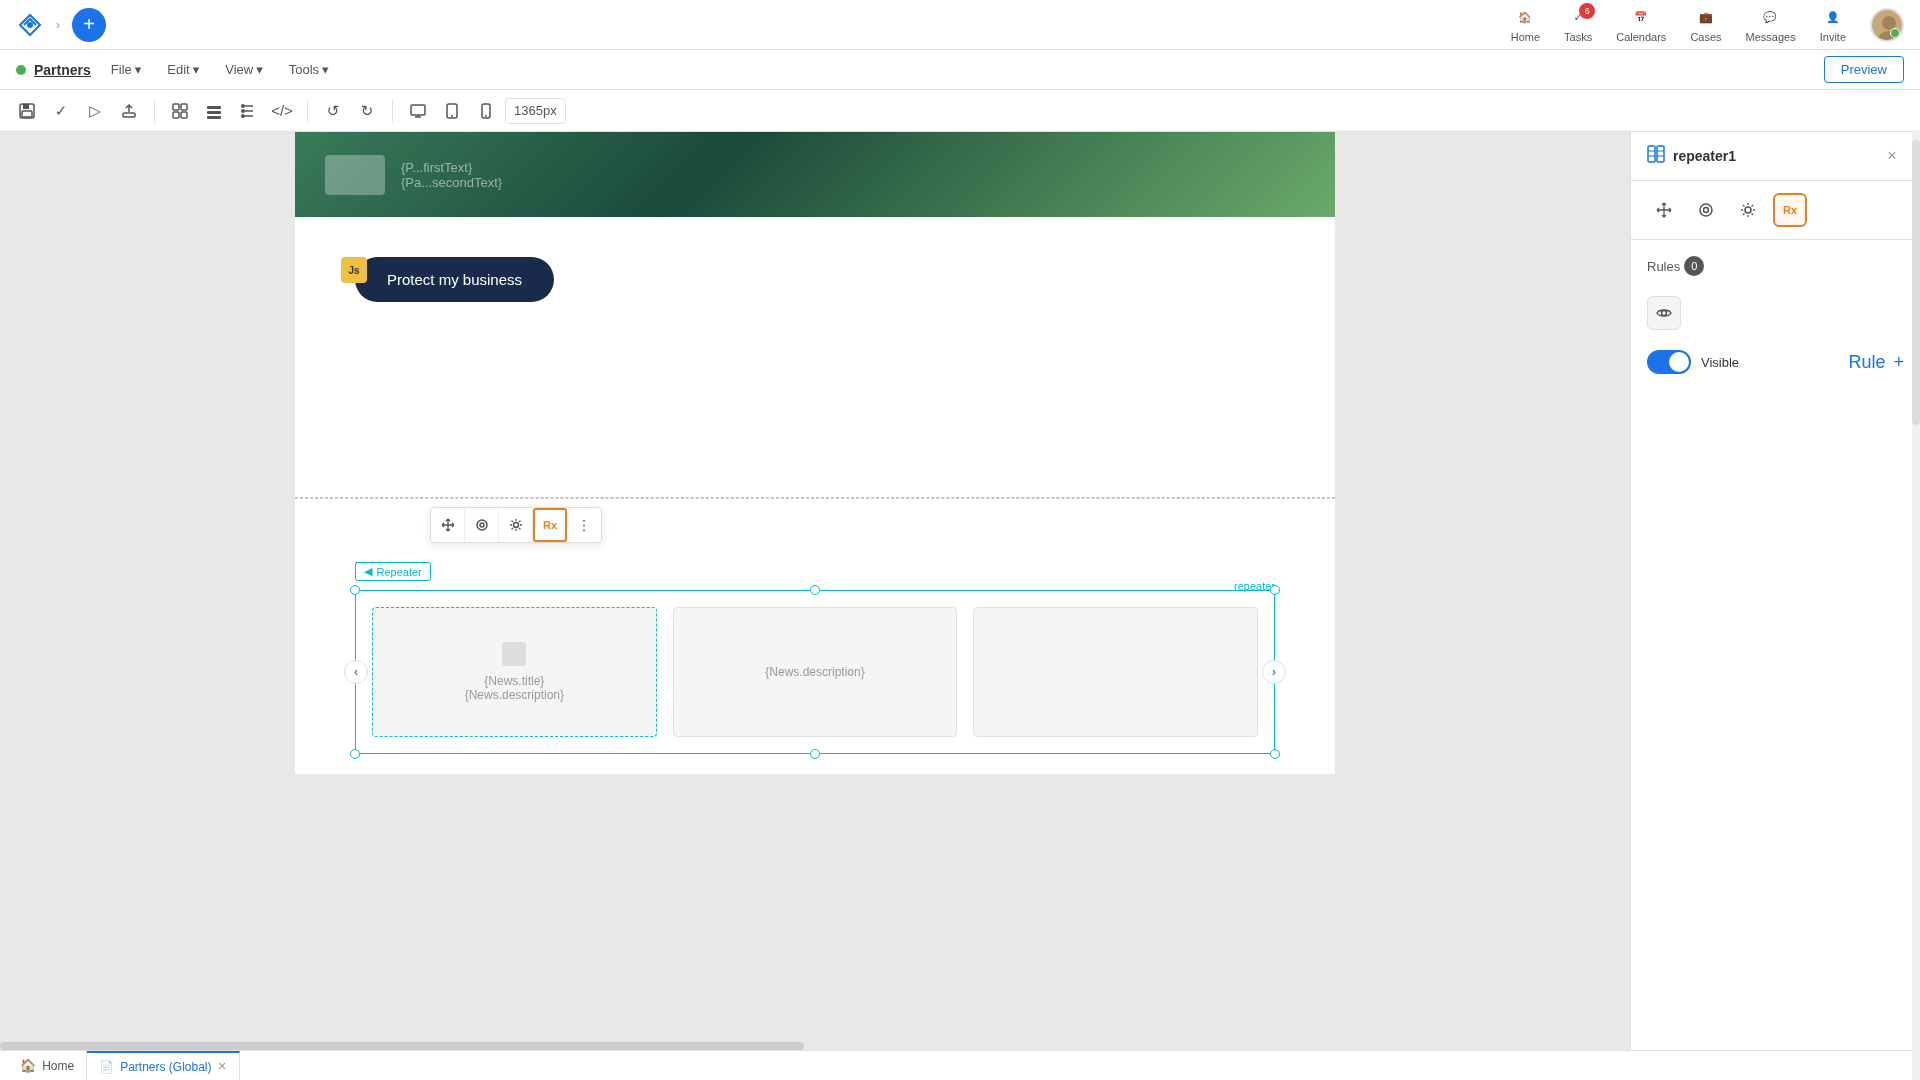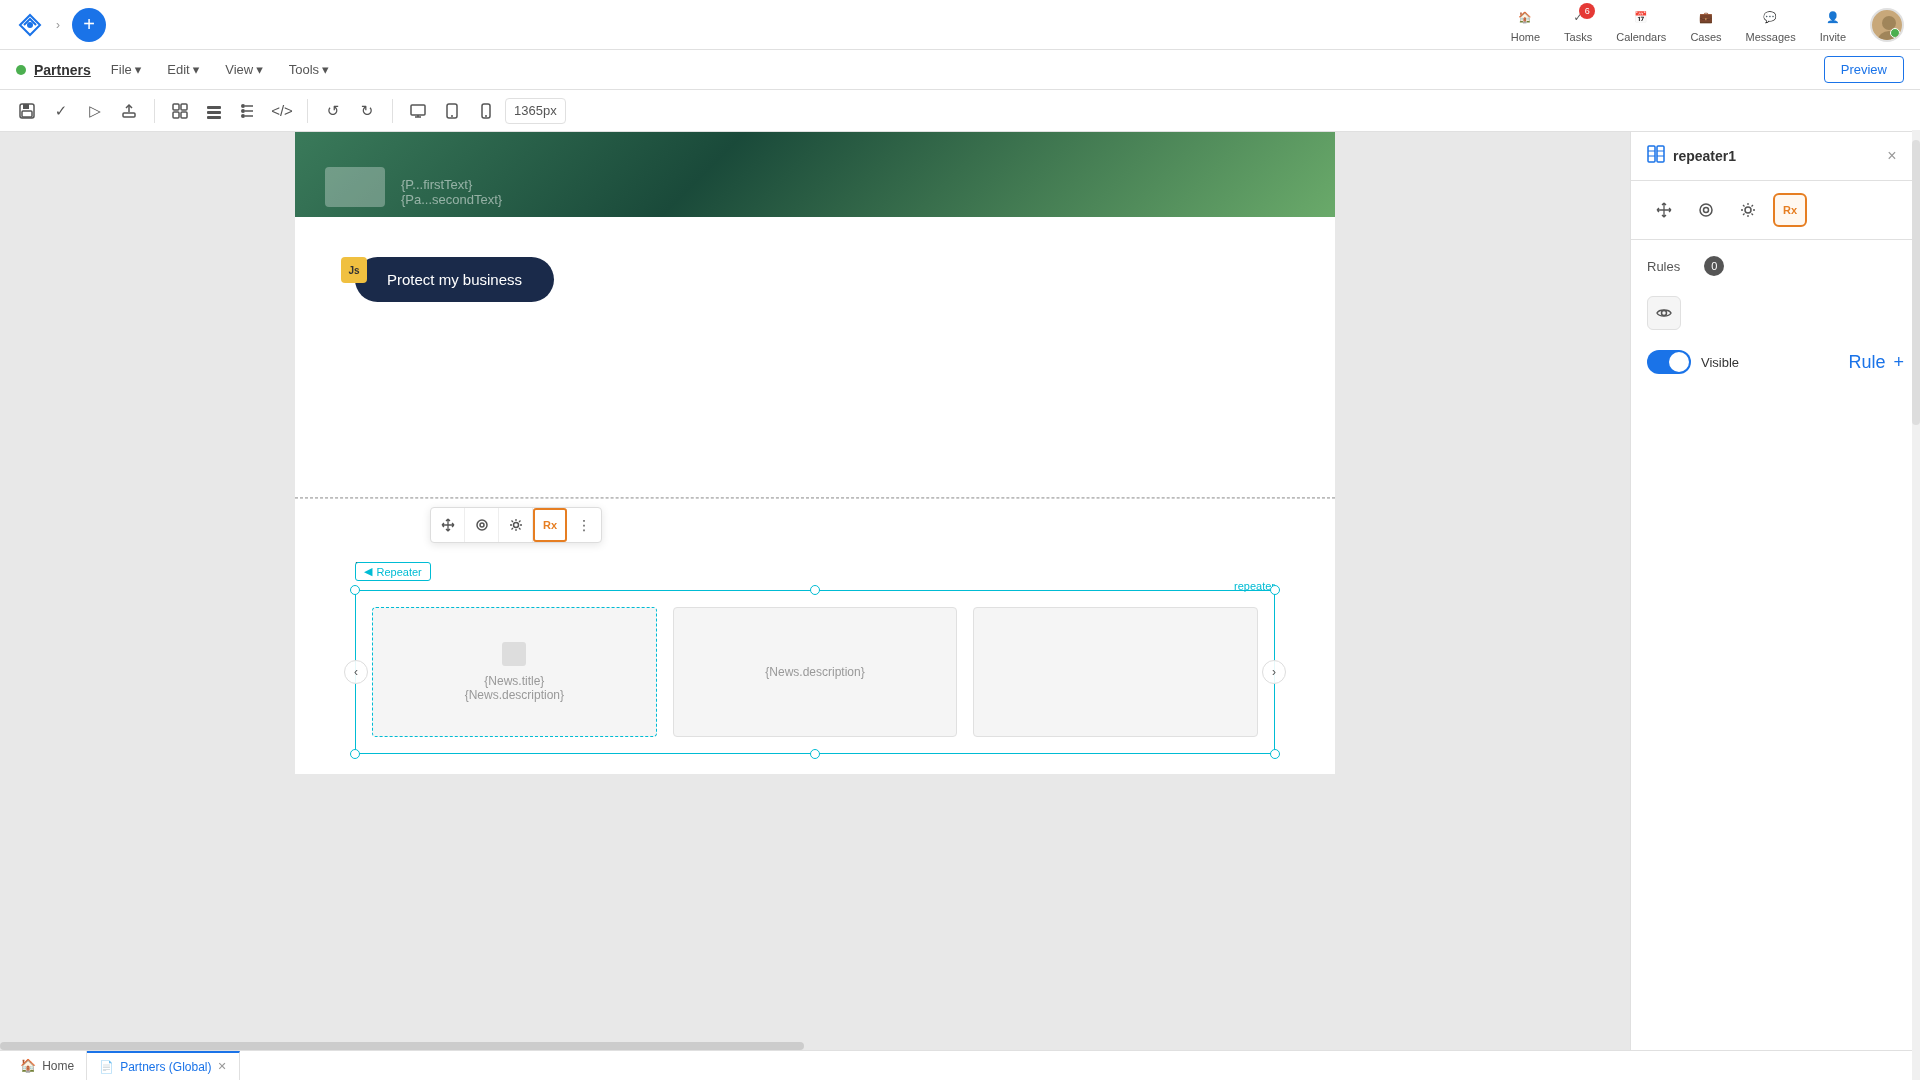--- a/index.html
+++ b/index.html
@@ -181,21 +181,21 @@
       background: #fff;
       margin: 0 auto;
       position: relative;
     }
 
     
     .site-header {
       background: linear-gradient(135deg, #3a7a5a 0%, #1a4a3a 40%, #6aaa6a 100%);
       height: 85px;
       display: flex;
-      align-items: flex-end;
+      align-items: center;
       padding: 10px 30px;
       position: relative;
     }
     .site-header-left {
       display: flex; flex-direction: column;
       color: rgba(255,255,255,0.5);
       font-size: 13px;
     }
     .placeholder-box {
       width: 60px; height: 40px;
@@ -433,21 +433,21 @@
       background: #fff8f0;
     }
 
     .panel-content {
       padding: 16px;
       flex: 1;
     }
     .rules-row {
       display: flex;
       align-items: center;
-      gap: 24px;
+      gap: 4px;
       margin-bottom: 20px;
     }
     .rules-label {
       font-size: 13px;
       color: #555;
     }
     .rules-badge {
       background: #555;
       color: #fff;
       border-radius: 50%;

